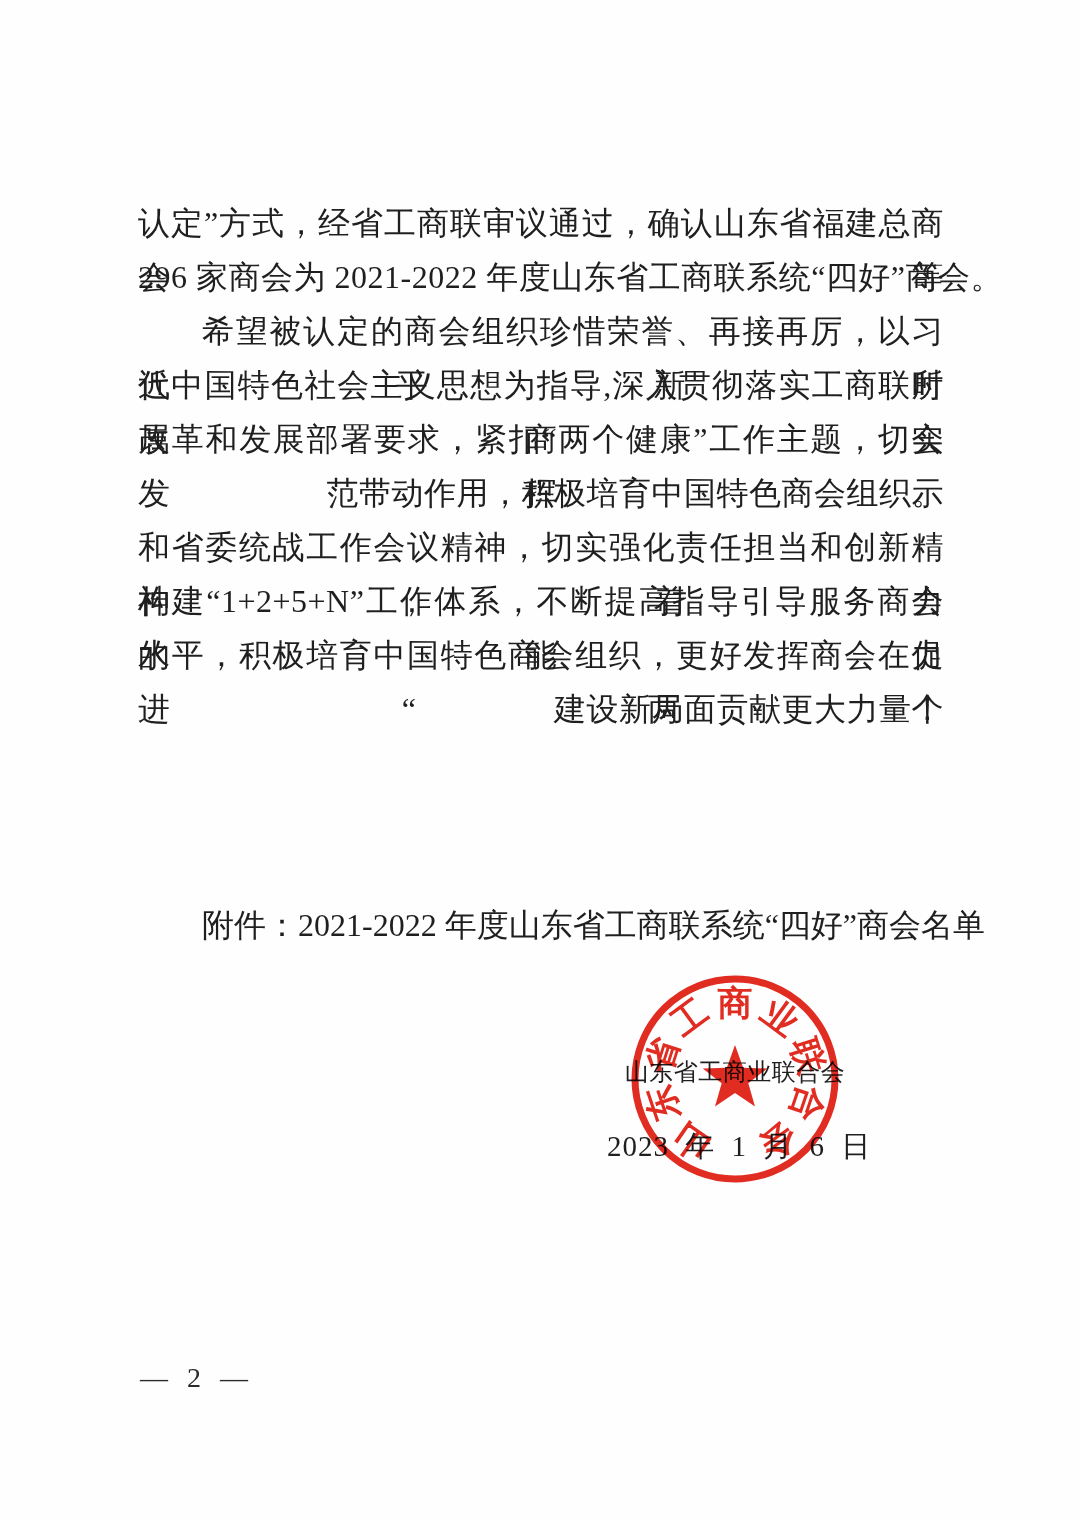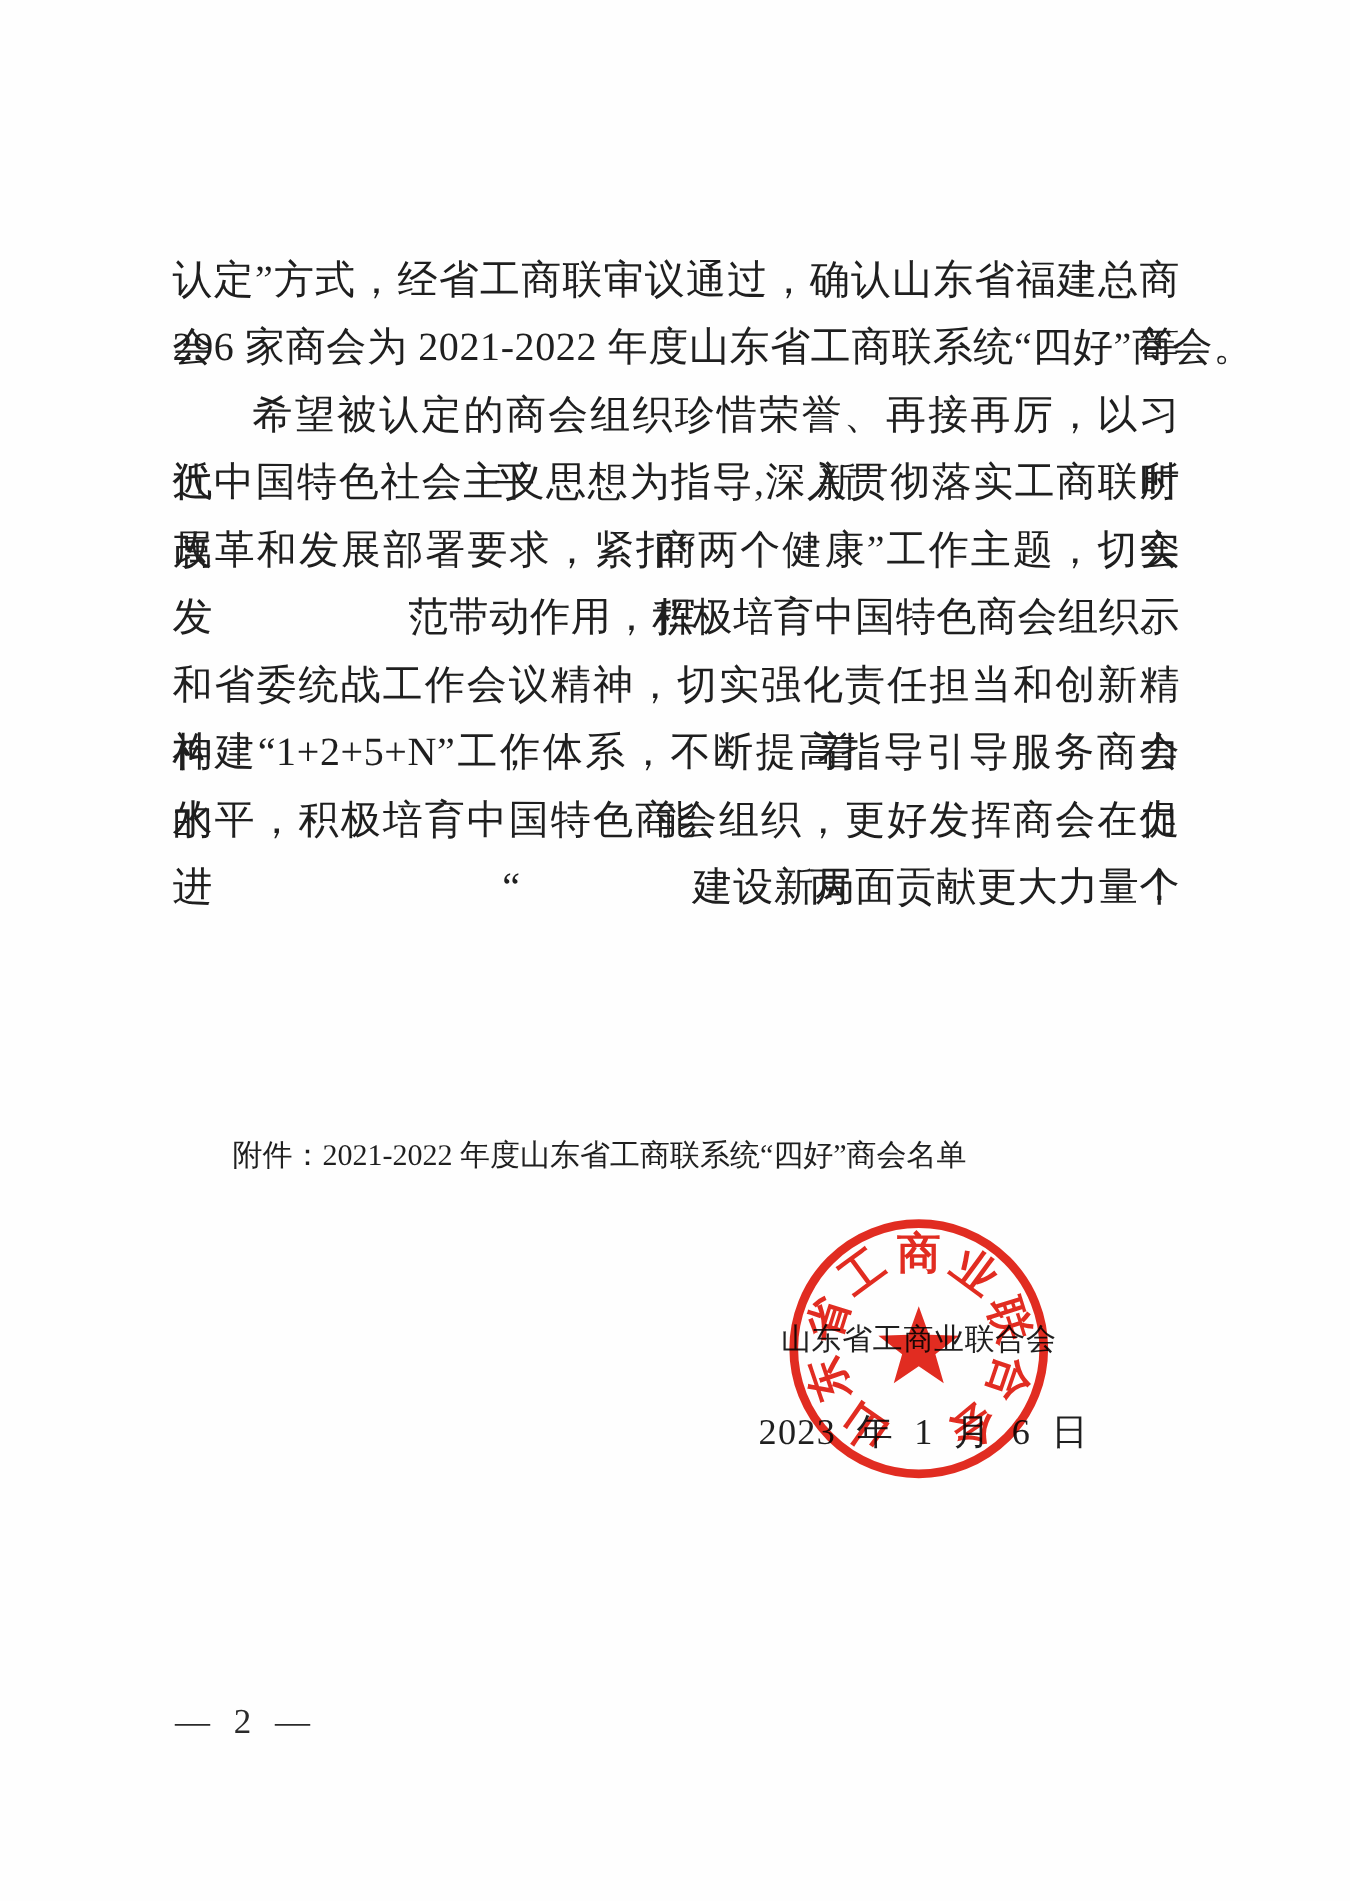--- a/index.html
+++ b/index.html
@@ -39,21 +39,21 @@
     text-align: right;
   }
   .line.indent {
     text-indent: 2em;
   }
   .attachment-line {
     position: absolute;
     left: 138px;
     top: 898px;
     width: 860px;
-    font-size: 24px;
+    font-size: 32px;
     line-height: 54px;
     text-indent: 2em;
     white-space: nowrap;
   }
   .signature-org {
     position: absolute;
     left: 735px;
     top: 1052px;
     transform: translateX(-50%);
     font-size: 24px;

